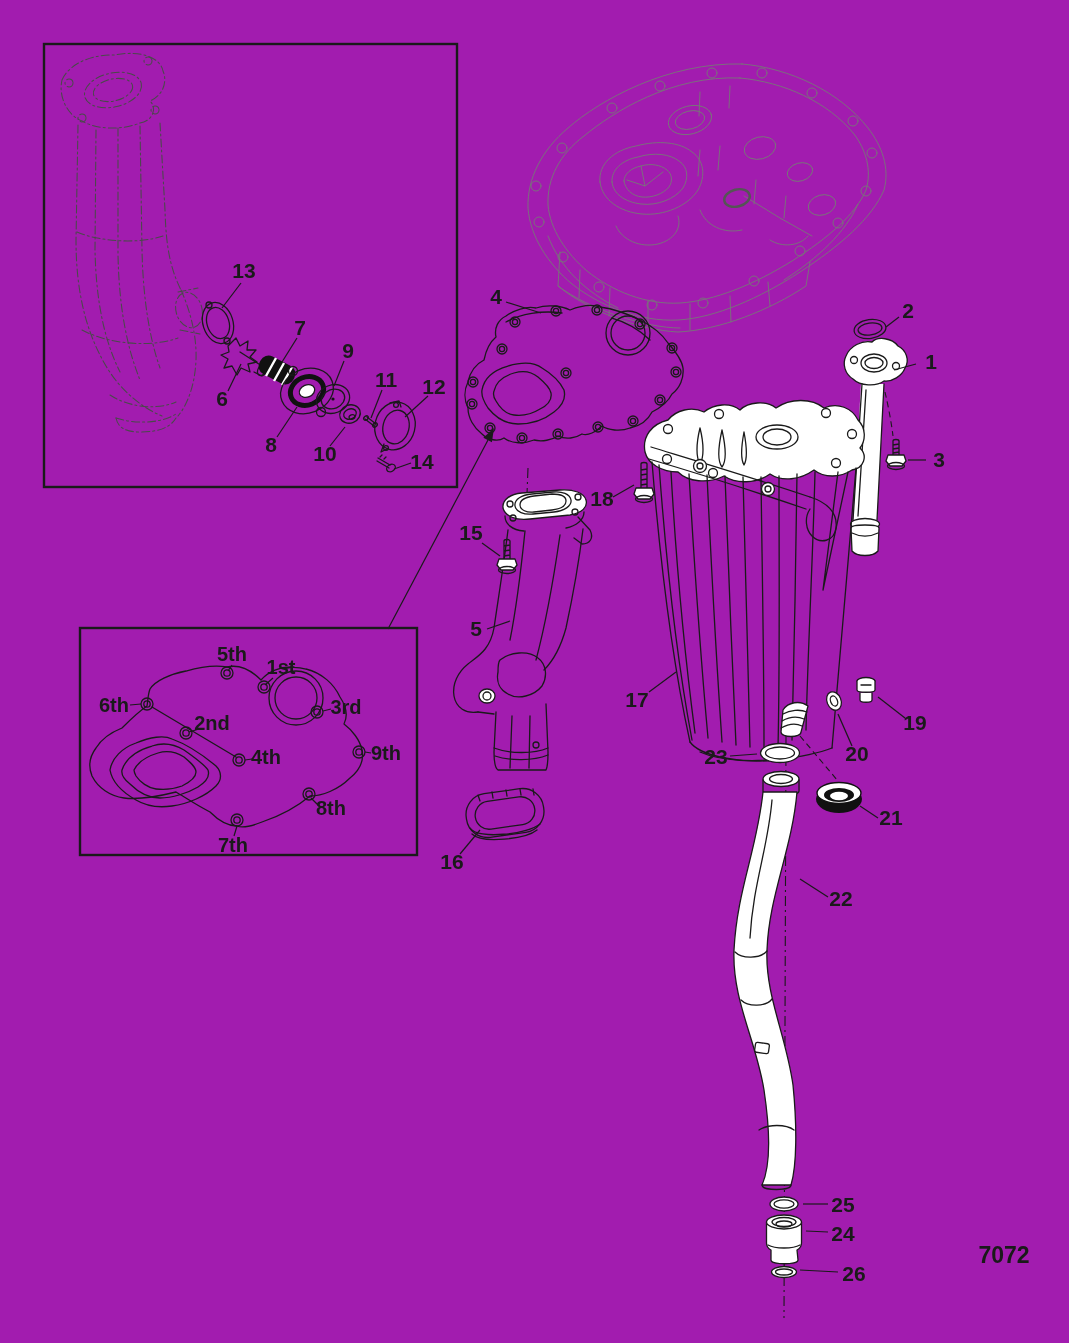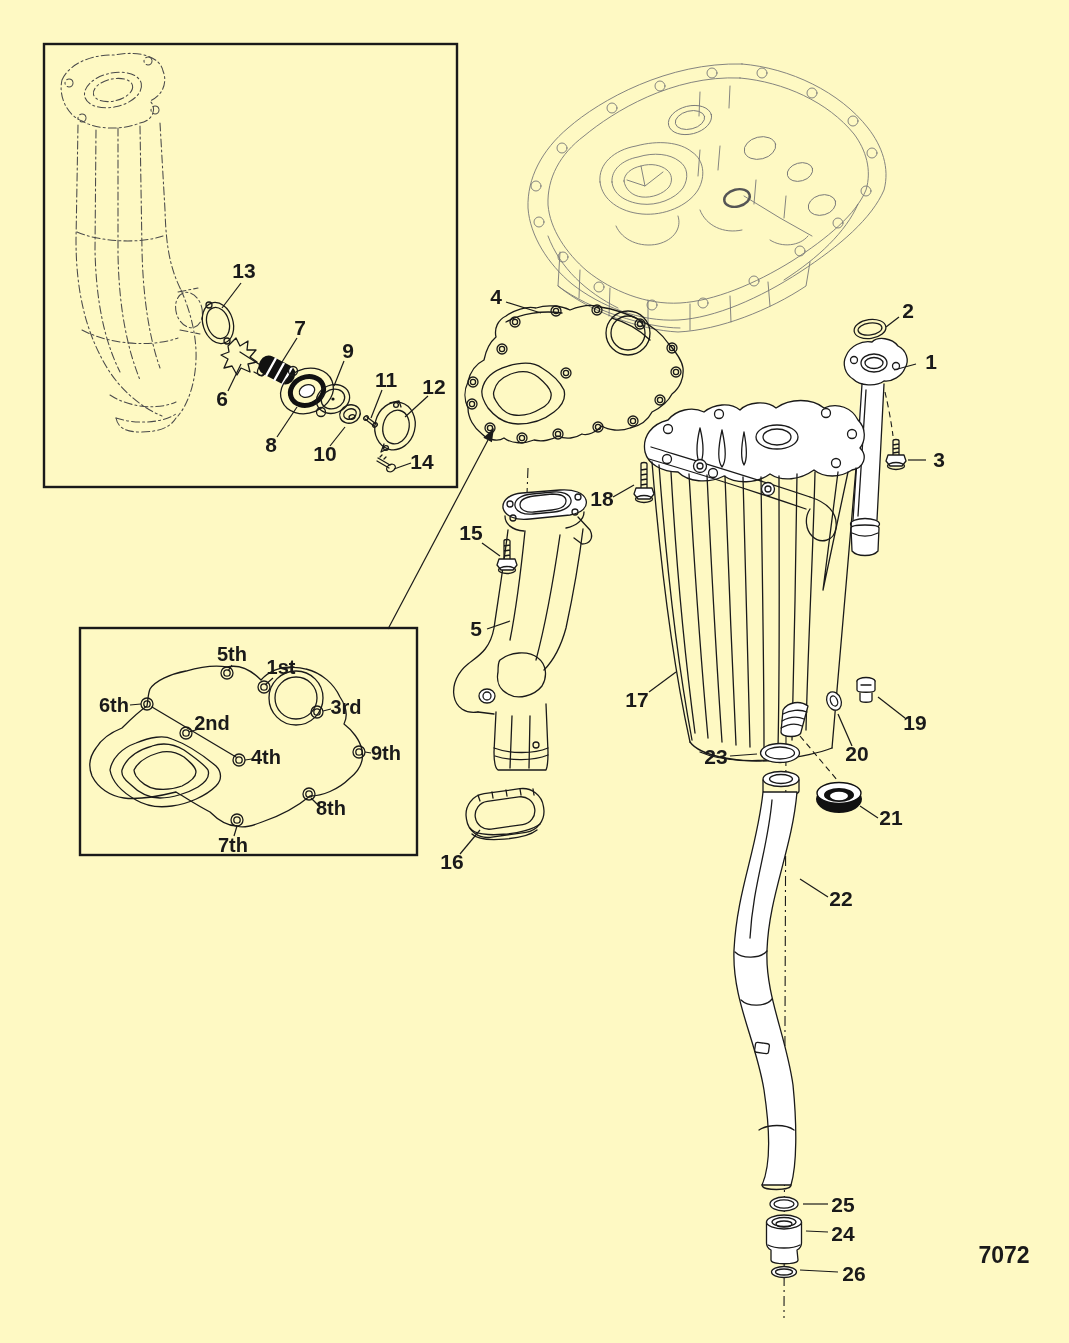--- a/index.html
+++ b/index.html
@@ -1,16 +1,16 @@
 <!DOCTYPE html>
 <html><head>
 <meta charset="utf-8">
 <style>
   html,body{margin:0;padding:0;background:#ffffff;}
-  .page{position:relative;width:1069px;height:1343px;background:#fef9c3;overflow:hidden;
+  .page{position:relative;width:1069px;height:1343px;background:#a21caf;overflow:hidden;
         font-family:"Liberation Sans",sans-serif;}
   svg{position:absolute;left:0;top:0;}
   .ln{stroke:#1a1a1a;fill:none;stroke-width:1.3;stroke-linecap:round;stroke-linejoin:round;}
   .wf{fill:#ffffff;}
   .bk{fill:#111111;}
   .ld{stroke:#1a1a1a;stroke-width:1.2;fill:none;}
   .box{stroke:#1a1a1a;stroke-width:2.4;fill:none;}
   .ghost{stroke:#777777;fill:none;stroke-width:0.9;stroke-linecap:round;stroke-linejoin:round;}
   .ghostb{stroke:#555555;fill:none;stroke-width:2.4;}
   .phantom{stroke:#4a4a4a;fill:none;stroke-width:1.05;stroke-dasharray:8 3 2 3;stroke-linecap:round;}

